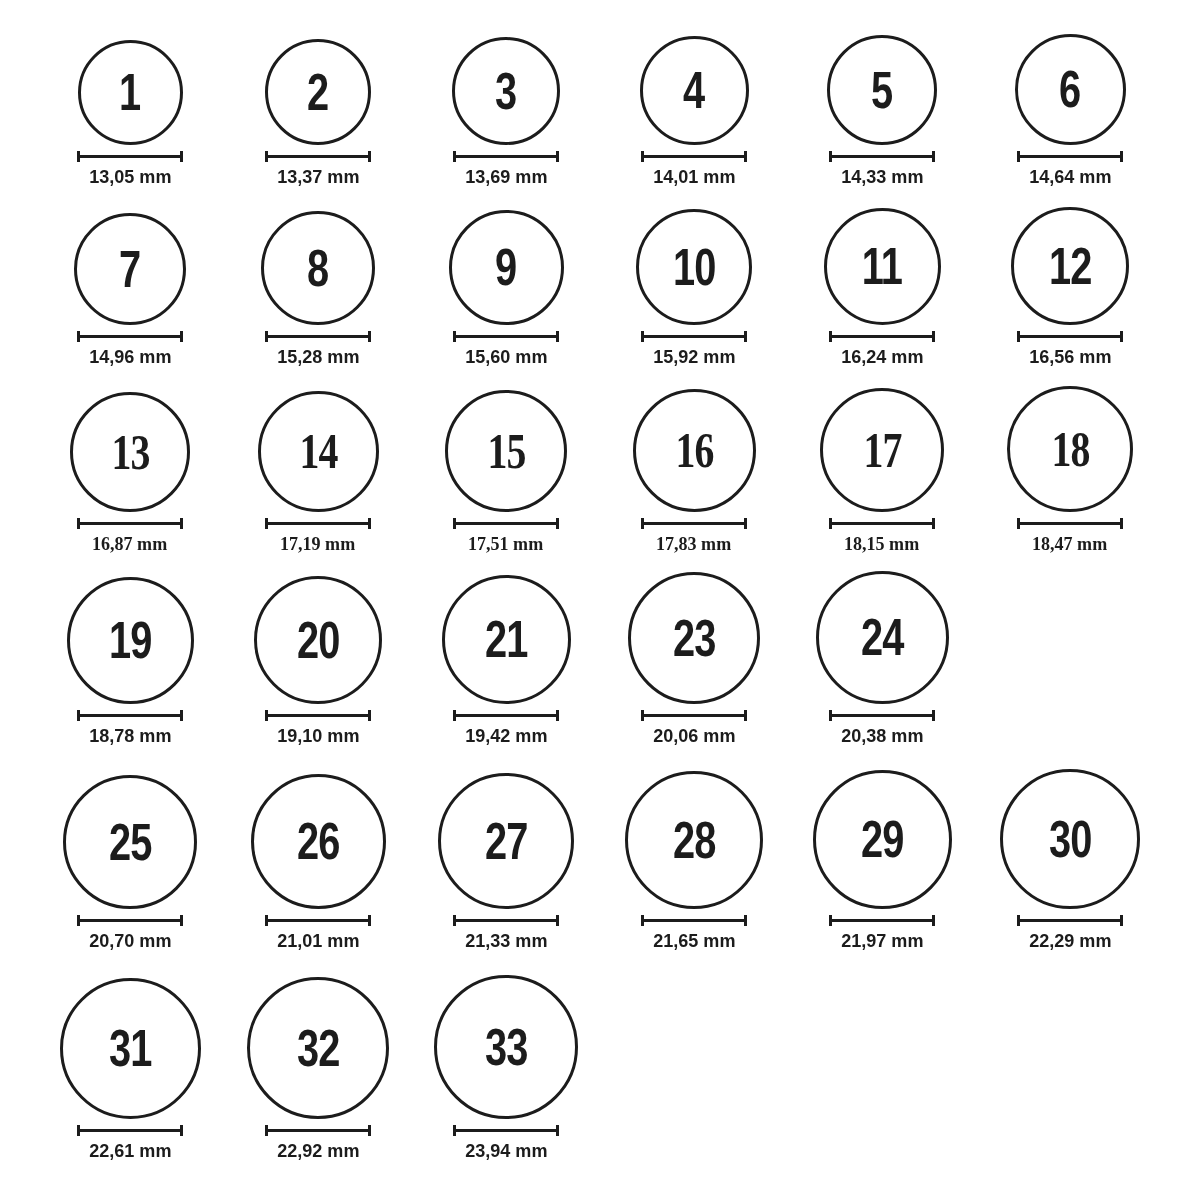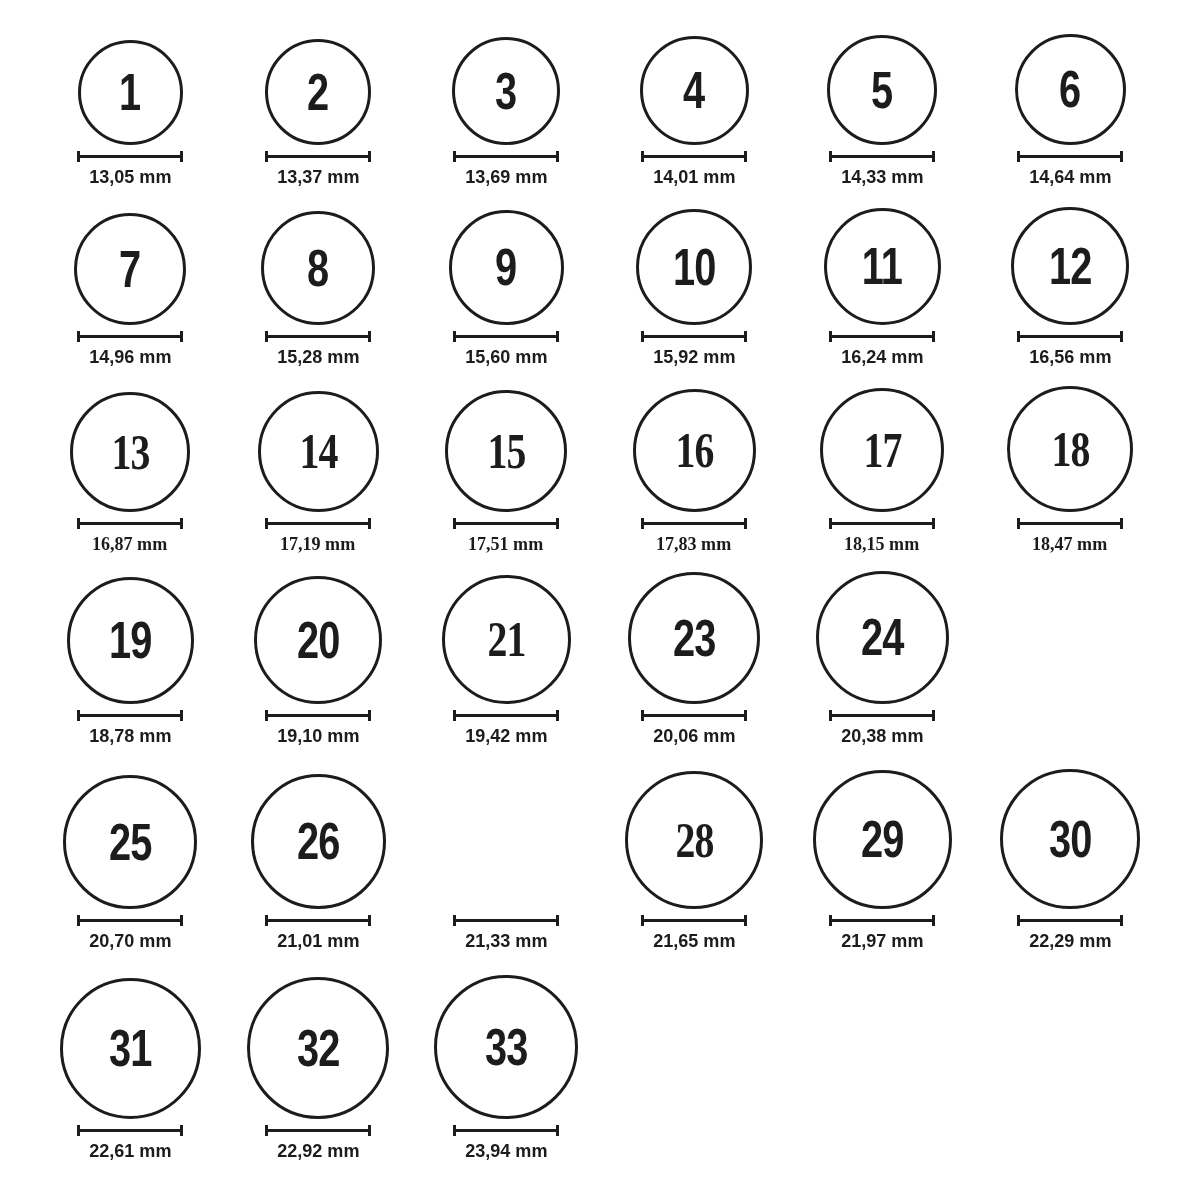--- a/index.html
+++ b/index.html
@@ -257,21 +257,21 @@
       <div class="cell">
     <div class="circle" style="width: 128px; height: 128px;">
       <span class="num">20</span>
     </div>
     <div class="dim">
       <div class="dim-bar"></div>
     </div>
     <div class="label">19,10 mm</div>
   </div>
       <div class="cell">
-    <div class="circle" style="width: 129px; height: 129px; font-family: Liberation Serif, serif;">
+    <div class="circle" style="width: 129px; height: 129px;">
       <span class="num">21</span>
     </div>
     <div class="dim">
       <div class="dim-bar"></div>
     </div>
     <div class="label">19,42 mm</div>
   </div>
       <div class="cell">
     <div class="circle" style="width: 132px; height: 132px;">
       <span class="num">23</span>
@@ -304,27 +304,30 @@
       <div class="cell">
     <div class="circle" style="width: 135px; height: 135px; align-items: center;">
       <span class="num">26</span>
     </div>
     <div class="dim">
       <div class="dim-bar"></div>
     </div>
     <div class="label">21,01 mm</div>
   </div>
       <div class="cell">
+    <div class="circle" style="width: 136px; height: 136px;">
+      <span class="num">27</span>
+    </div>
     <div class="dim">
       <div class="dim-bar"></div>
     </div>
     <div class="label">21,33 mm</div>
   </div>
       <div class="cell">
-    <div class="circle" style="width: 138px; height: 138px; font-family: Liberation Serif, serif;">
+    <div class="circle" style="width: 138px; height: 138px;">
       <span class="num">28</span>
     </div>
     <div class="dim">
       <div class="dim-bar"></div>
     </div>
     <div class="label">21,65 mm</div>
   </div>
       <div class="cell">
     <div class="circle" style="width: 139px; height: 139px;">
       <span class="num">29</span>

